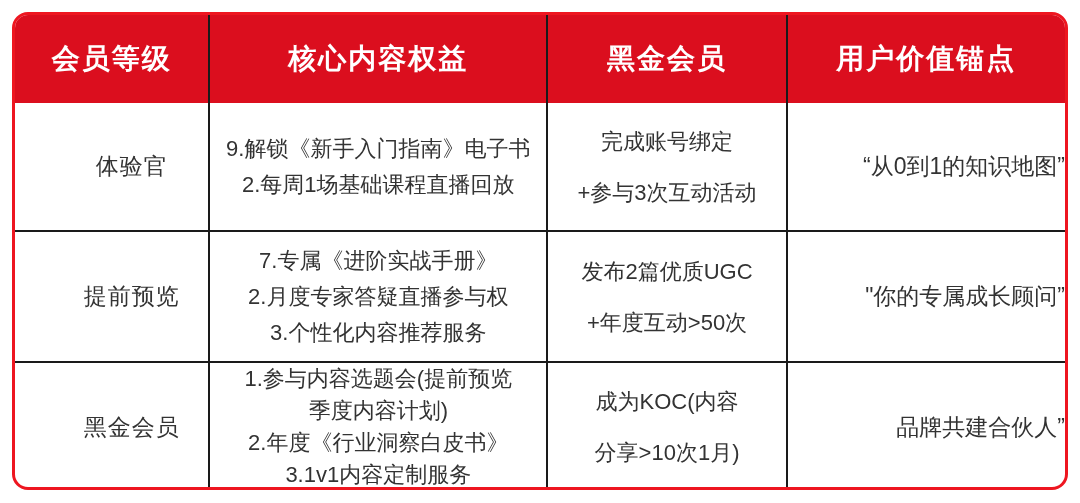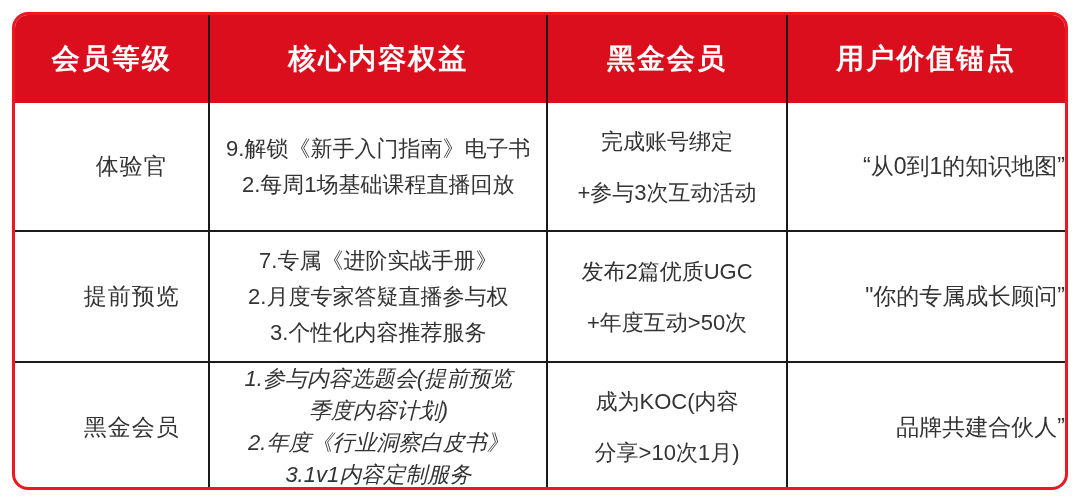--- a/index.html
+++ b/index.html
@@ -51,21 +51,21 @@
   th:first-child,td:first-child{border-left:none;}
   th:last-child,td:last-child{border-right:none;}
   tbody tr:first-child td{border-top:none;}
   tbody tr:last-child td{border-bottom:none;}
   td{
     color:var(--body-text);
     font-size:22px;
   }
   td.level{font-size:23px;letter-spacing:1px;padding-left:40px;}
   .b-line{line-height:36px;}
-  tr.r3 .b-line{line-height:32px;font-style:italic;}
+  tr.r3 .b-line{line-height:32px;}
   .t-line{line-height:51px;text-align:center;}
   td.anchor{font-size:23px;text-align:right;}
 </style>
 </head>
 <body>
 
 <div class="card">
   <table>
     <colgroup>
       <col class="c1">

